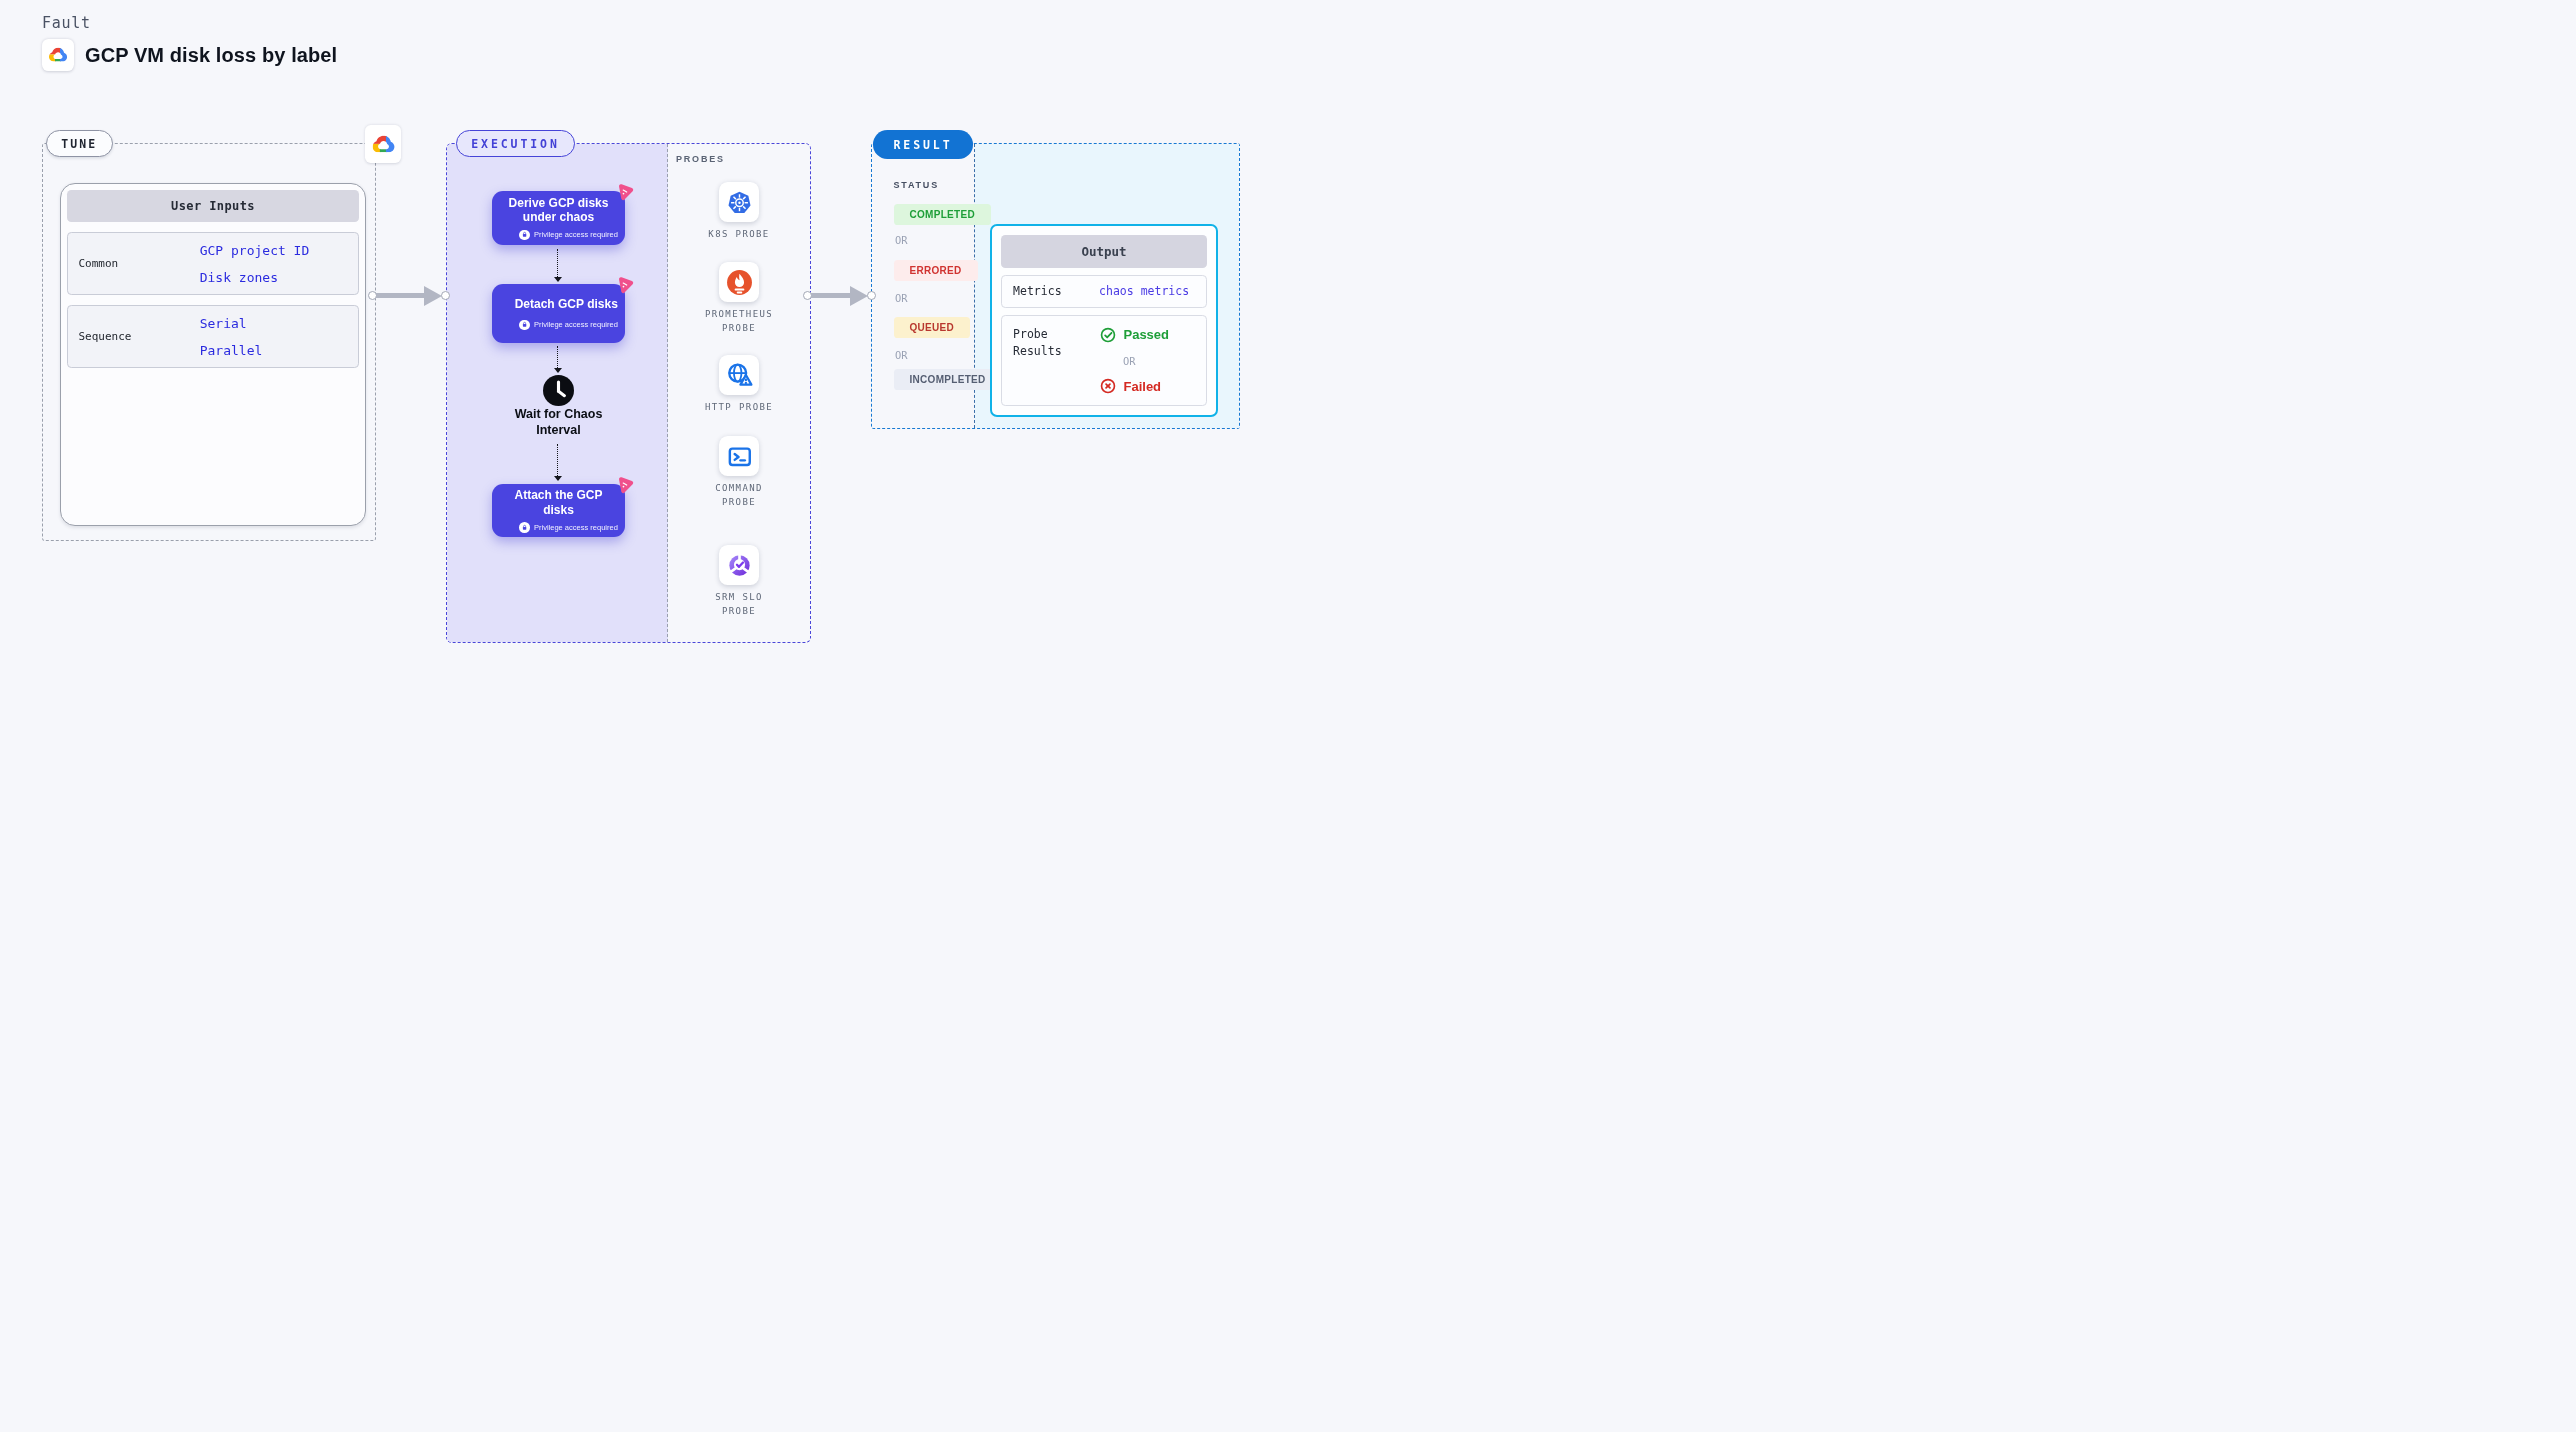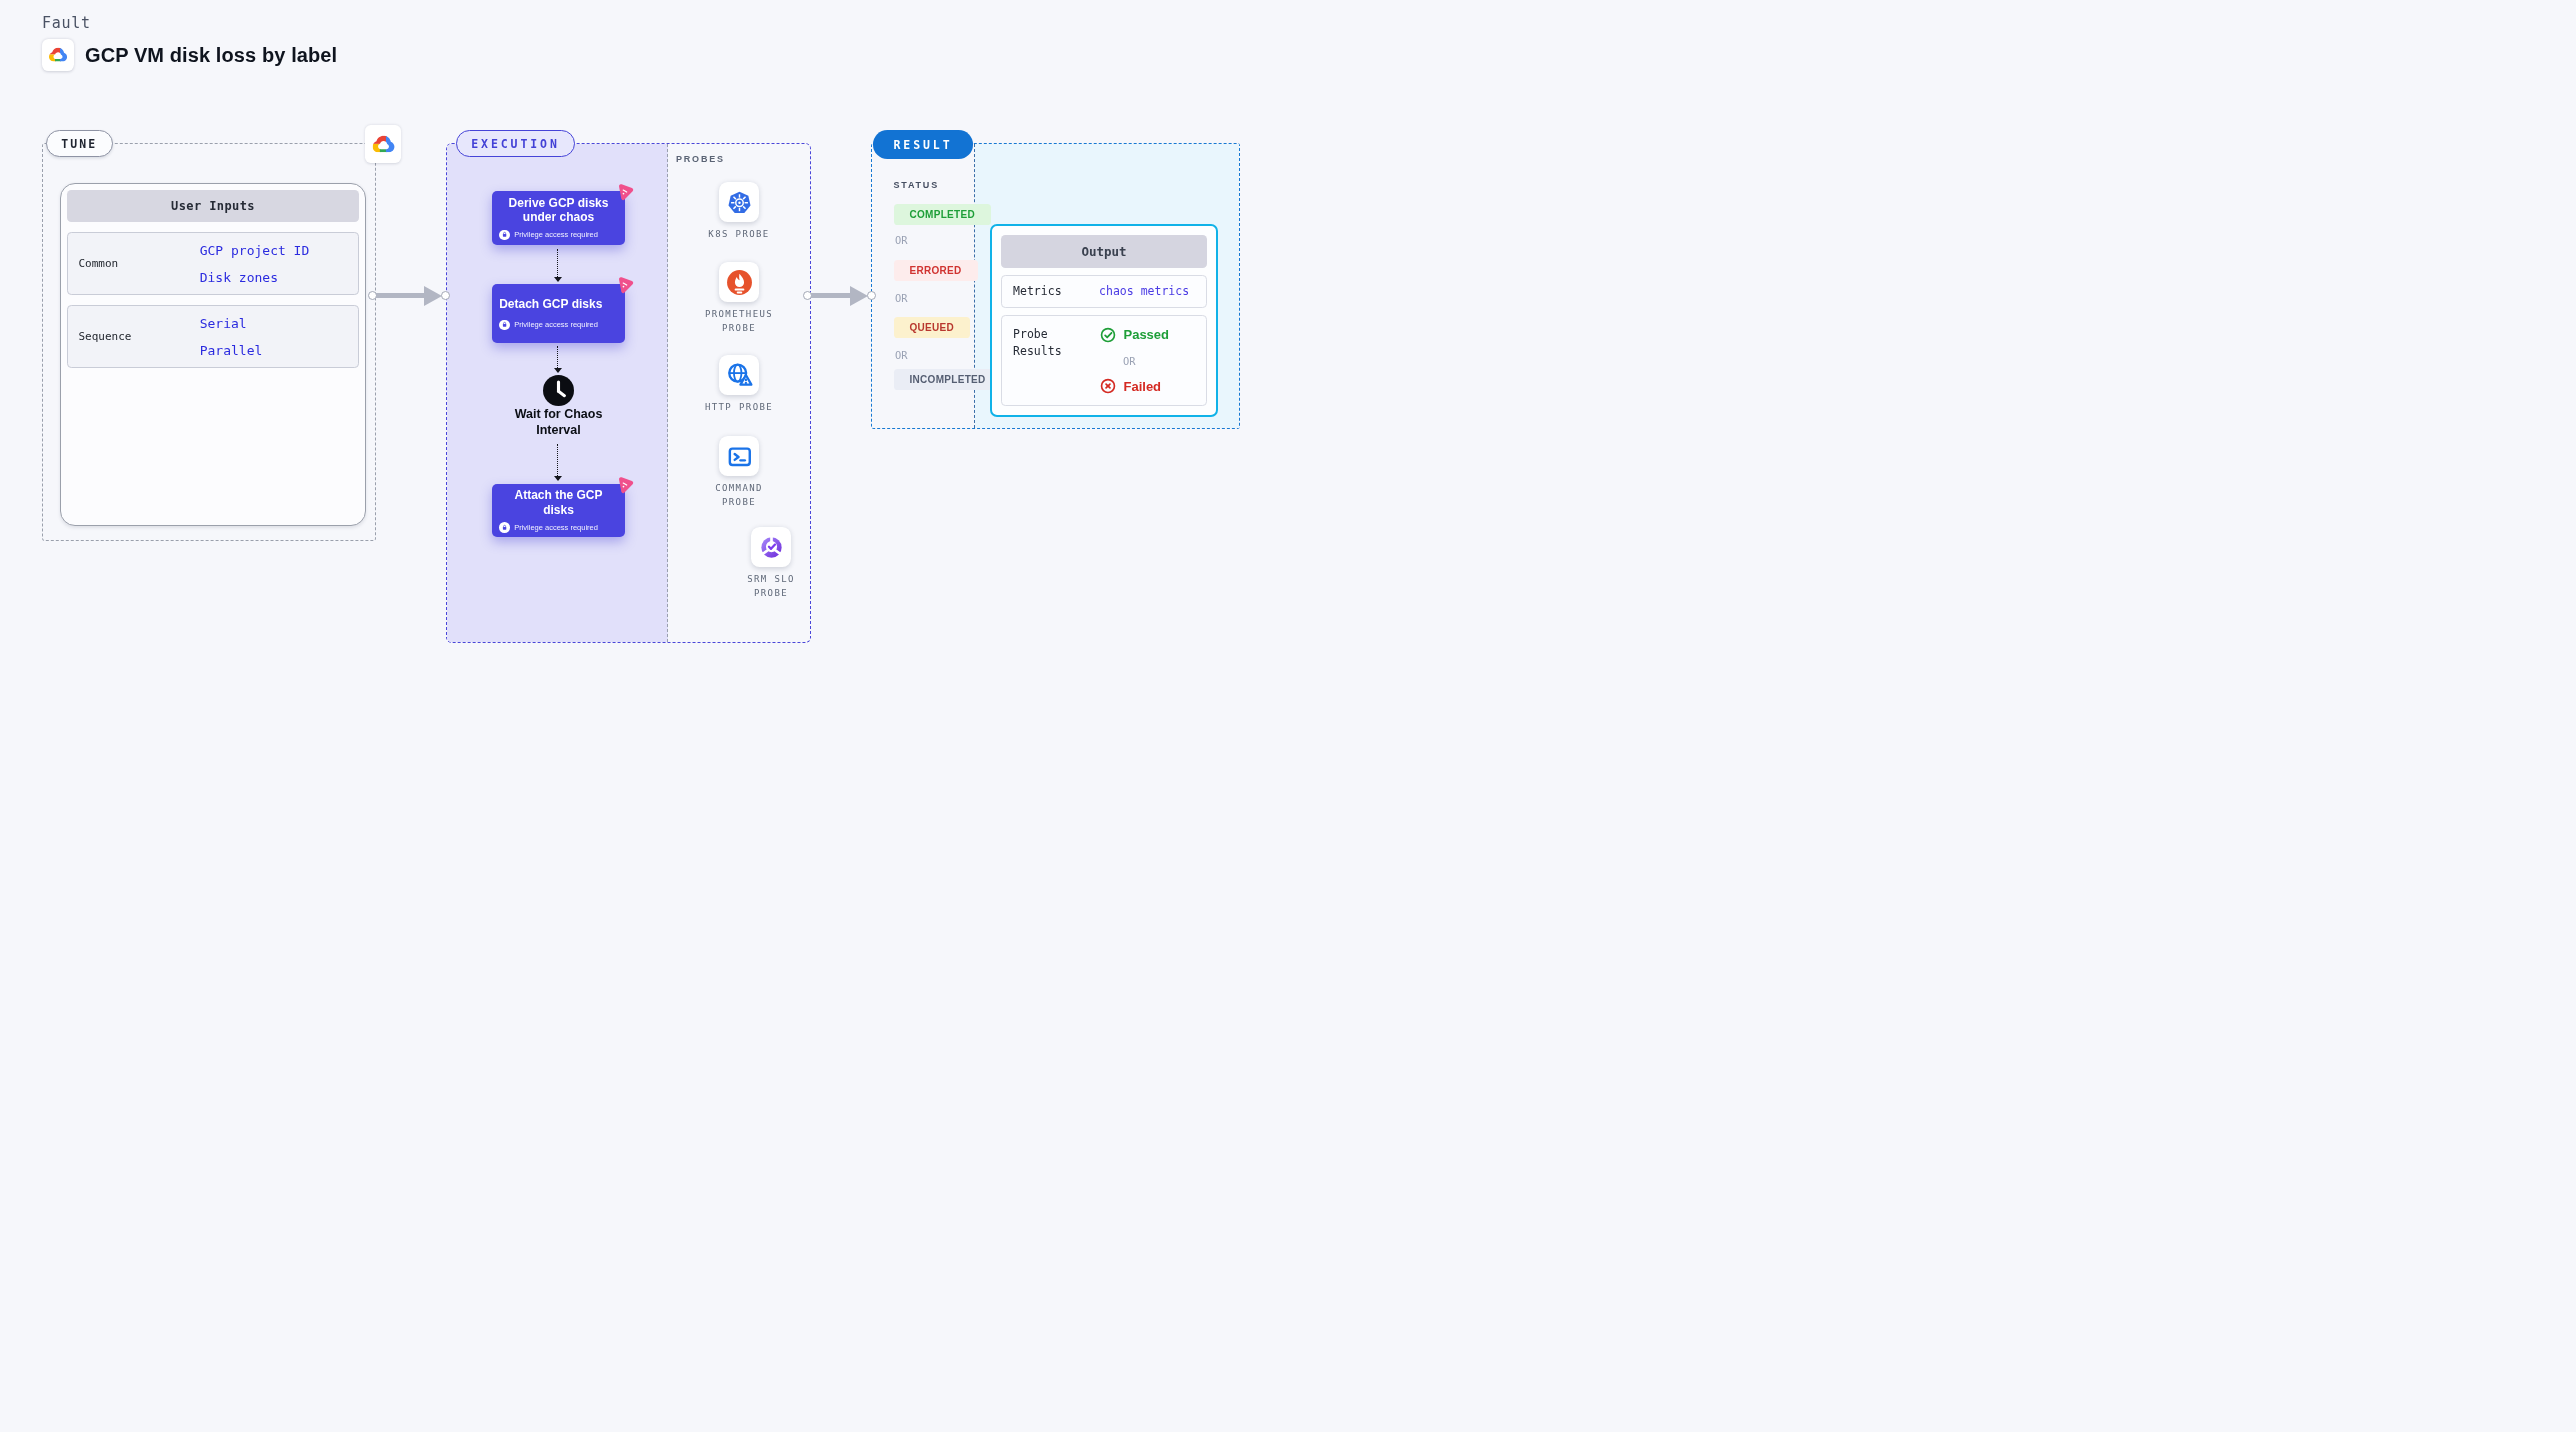--- a/index.html
+++ b/index.html
@@ -49,22 +49,22 @@
   .flow .bar{flex:1;height:4.3px;background:#b2b6c3;margin:0 -1.4px;}
   .flow .head{width:0;height:0;border-left:18px solid #b2b6c3;border-top:10.7px solid transparent;
               border-bottom:10.7px solid transparent;margin-right:-1.4px;}
   #flow1{left:368px;top:284px;width:82px;}
   #flow2{left:803px;top:284px;width:73px;}
 
   
   .exec-box{left:446px;top:143px;width:363px;height:498px;border:1.4px dashed #4a46d9;border-radius:5.7px;}
   .exec-fill{left:0;top:0;width:221px;height:100%;background:#e1e0fa;border-radius:4.3px 0 0 4.3px;}
   .exec-divider{left:220px;top:0;height:100%;width:0;border-left:1.4px dashed #999fae;}
-  .step{left:45px;width:133px;background:#4a44e0;border-radius:5px;color:#fff;text-align:center;
-        display:flex;flex-direction:column;align-items:flex-start;justify-content:center;gap:5px;
+  .step{left:45px;width:133px;background:#4a44e0;border-radius:11px;color:#fff;text-align:center;
+        display:flex;flex-direction:column;align-items:flex-end;justify-content:center;gap:5px;
         box-shadow:0 5px 11.5px rgba(64,58,210,.35);box-sizing:border-box;padding:5.7px 7.2px;}
   .step .stitle{font-size:12px;font-weight:bold;line-height:1.2;}
   .priv{display:flex;align-items:center;gap:4.3px;}
   .priv .lockwrap{width:10.7px;height:10.7px;background:#fff;border-radius:50%;display:flex;align-items:center;justify-content:center;}
   .priv .ptext{font-size:7.5px;color:#f1f1ff;}
   .chaos-badge{position:absolute;top:-8.6px;right:-8.6px;width:20px;height:20px;}
   #step1{top:47px;height:54px;} #step2{top:140px;height:59px;gap:8.6px;} #step3{top:340px;height:53px;}
   .dotline{left:110px;width:0;border-left:1.8px dotted #14161c;}
   .dotline::after{content:"";position:absolute;bottom:-1.4px;left:-4.3px;width:0;height:0;
                   border-top:5.7px solid #14161c;border-left:4px solid transparent;border-right:4px solid transparent;}
@@ -74,21 +74,21 @@
   .wait-label{left:54px;top:262px;width:115px;text-align:center;font-size:12.5px;font-weight:bold;
               color:#0b0e14;line-height:1.28;}
 
   
   .probes-label{left:229px;top:10px;font-size:9px;font-weight:bold;letter-spacing:1.8px;color:#5a6374;}
   .probe{left:221px;width:142px;display:flex;flex-direction:column;align-items:center;}
   .probe .pcard{width:40px;height:40px;background:#fff;border-radius:8.6px;box-shadow:0 1.4px 5px rgba(20,30,60,.17);
                 display:flex;align-items:center;justify-content:center;}
   .probe .plabel{margin-top:6.4px;width:80px;text-align:center;font-family:"DejaVu Sans Mono","Liberation Mono",monospace;
                  font-size:9px;letter-spacing:1.4px;color:#5f6878;line-height:1.55;}
-  #probe-k8s{top:38px;} #probe-prom{top:118px;} #probe-http{top:211px;} #probe-cmd{top:292px;} #probe-srm{top:383px;margin-left:32px;}
+  #probe-k8s{top:38px;} #probe-prom{top:118px;} #probe-http{top:211px;} #probe-cmd{top:292px;} #probe-srm{top:401px;}
 
   
   .result-box{left:871px;top:143px;width:367px;height:284px;border:1.4px dashed #1779d2;border-radius:2.9px;}
   .result-fill{left:103px;top:0;right:0;height:100%;background:#e9f6fd;}
   .result-divider{left:102px;top:0;height:100%;width:0;border-left:1.4px dashed #3a6ea8;}
   .status-label{left:21.5px;top:36px;font-size:9px;font-weight:bold;letter-spacing:1.8px;color:#454e61;}
   .badge{left:21.5px;height:21px;display:inline-flex;align-items:center;padding:0 16px;border-radius:3.6px;
          font-size:10px;font-weight:bold;letter-spacing:0.3px;}
   .badge.success{top:60px;background:#ddf6dd;color:#1e9e38;}
   .badge.error{top:116px;background:#fdecec;color:#d03330;}

